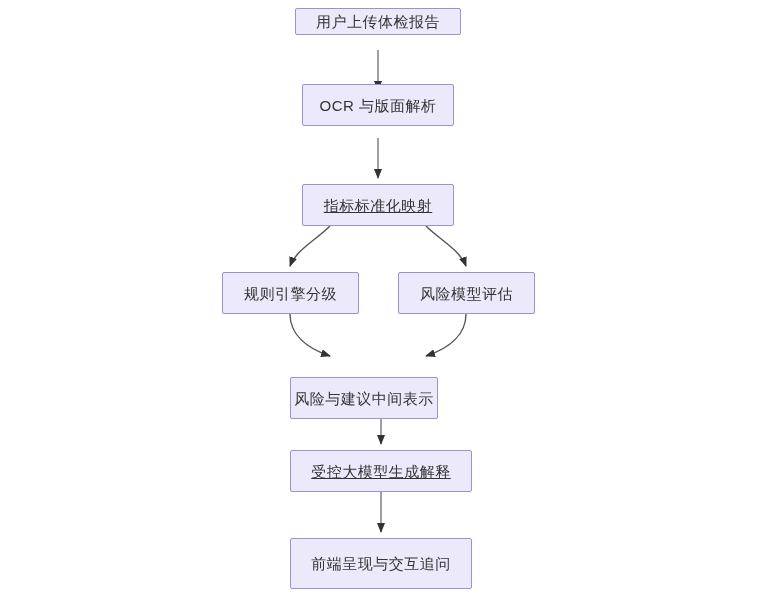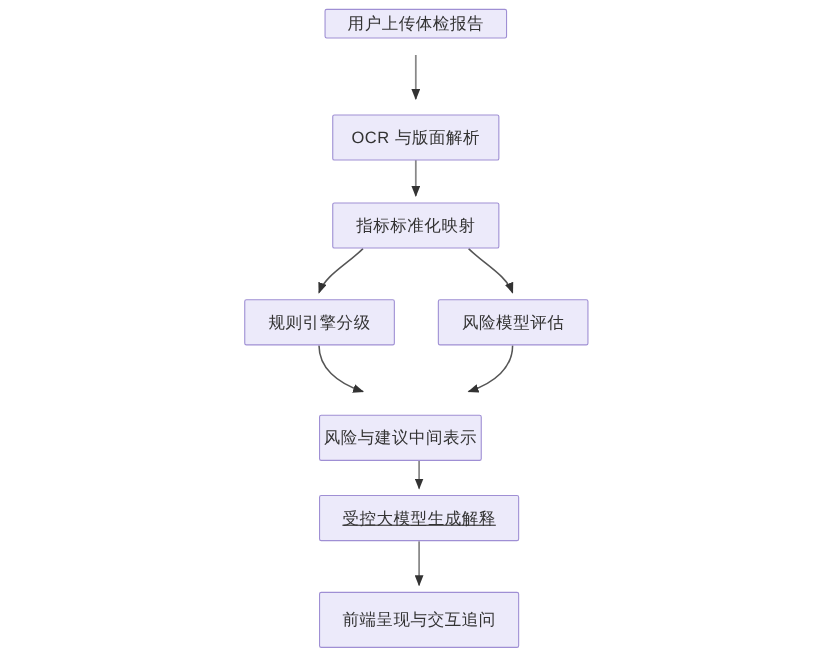--- a/index.html
+++ b/index.html
@@ -74,25 +74,25 @@
 
     <path d="M381,404 L381,444" stroke="#888888" stroke-width="1.6" fill="none" marker-end="url(#arrowhead)"></path>
 
     <path d="M381,492 L381,532" stroke="#888888" stroke-width="1.6" fill="none" marker-end="url(#arrowhead)"></path>
   </svg>
 
   <div class="node" style="left:295px; top:8px; width:166px; height:27px;">
     <span class="node-label">用户上传体检报告</span>
   </div>
 
-  <div class="node" style="left:302px; top:104px; width:152px; height:42px;">
+  <div class="node" style="left:302px; top:84px; width:152px; height:42px;">
     <span class="node-label">OCR 与版面解析</span>
   </div>
 
-  <div class="node" style="left:302px; top:184px; width:152px; height:42px;">
+  <div class="node" style="left:302px; top:184px; width:152px; height:42px;text-decoration:underline;">
     <span class="node-label">指标标准化映射</span>
   </div>
 
   <div class="node" style="left:222px; top:272px; width:137px; height:42px;">
     <span class="node-label">规则引擎分级</span>
   </div>
 
   <div class="node" style="left:398px; top:272px; width:137px; height:42px;">
     <span class="node-label">风险模型评估</span>
   </div>

